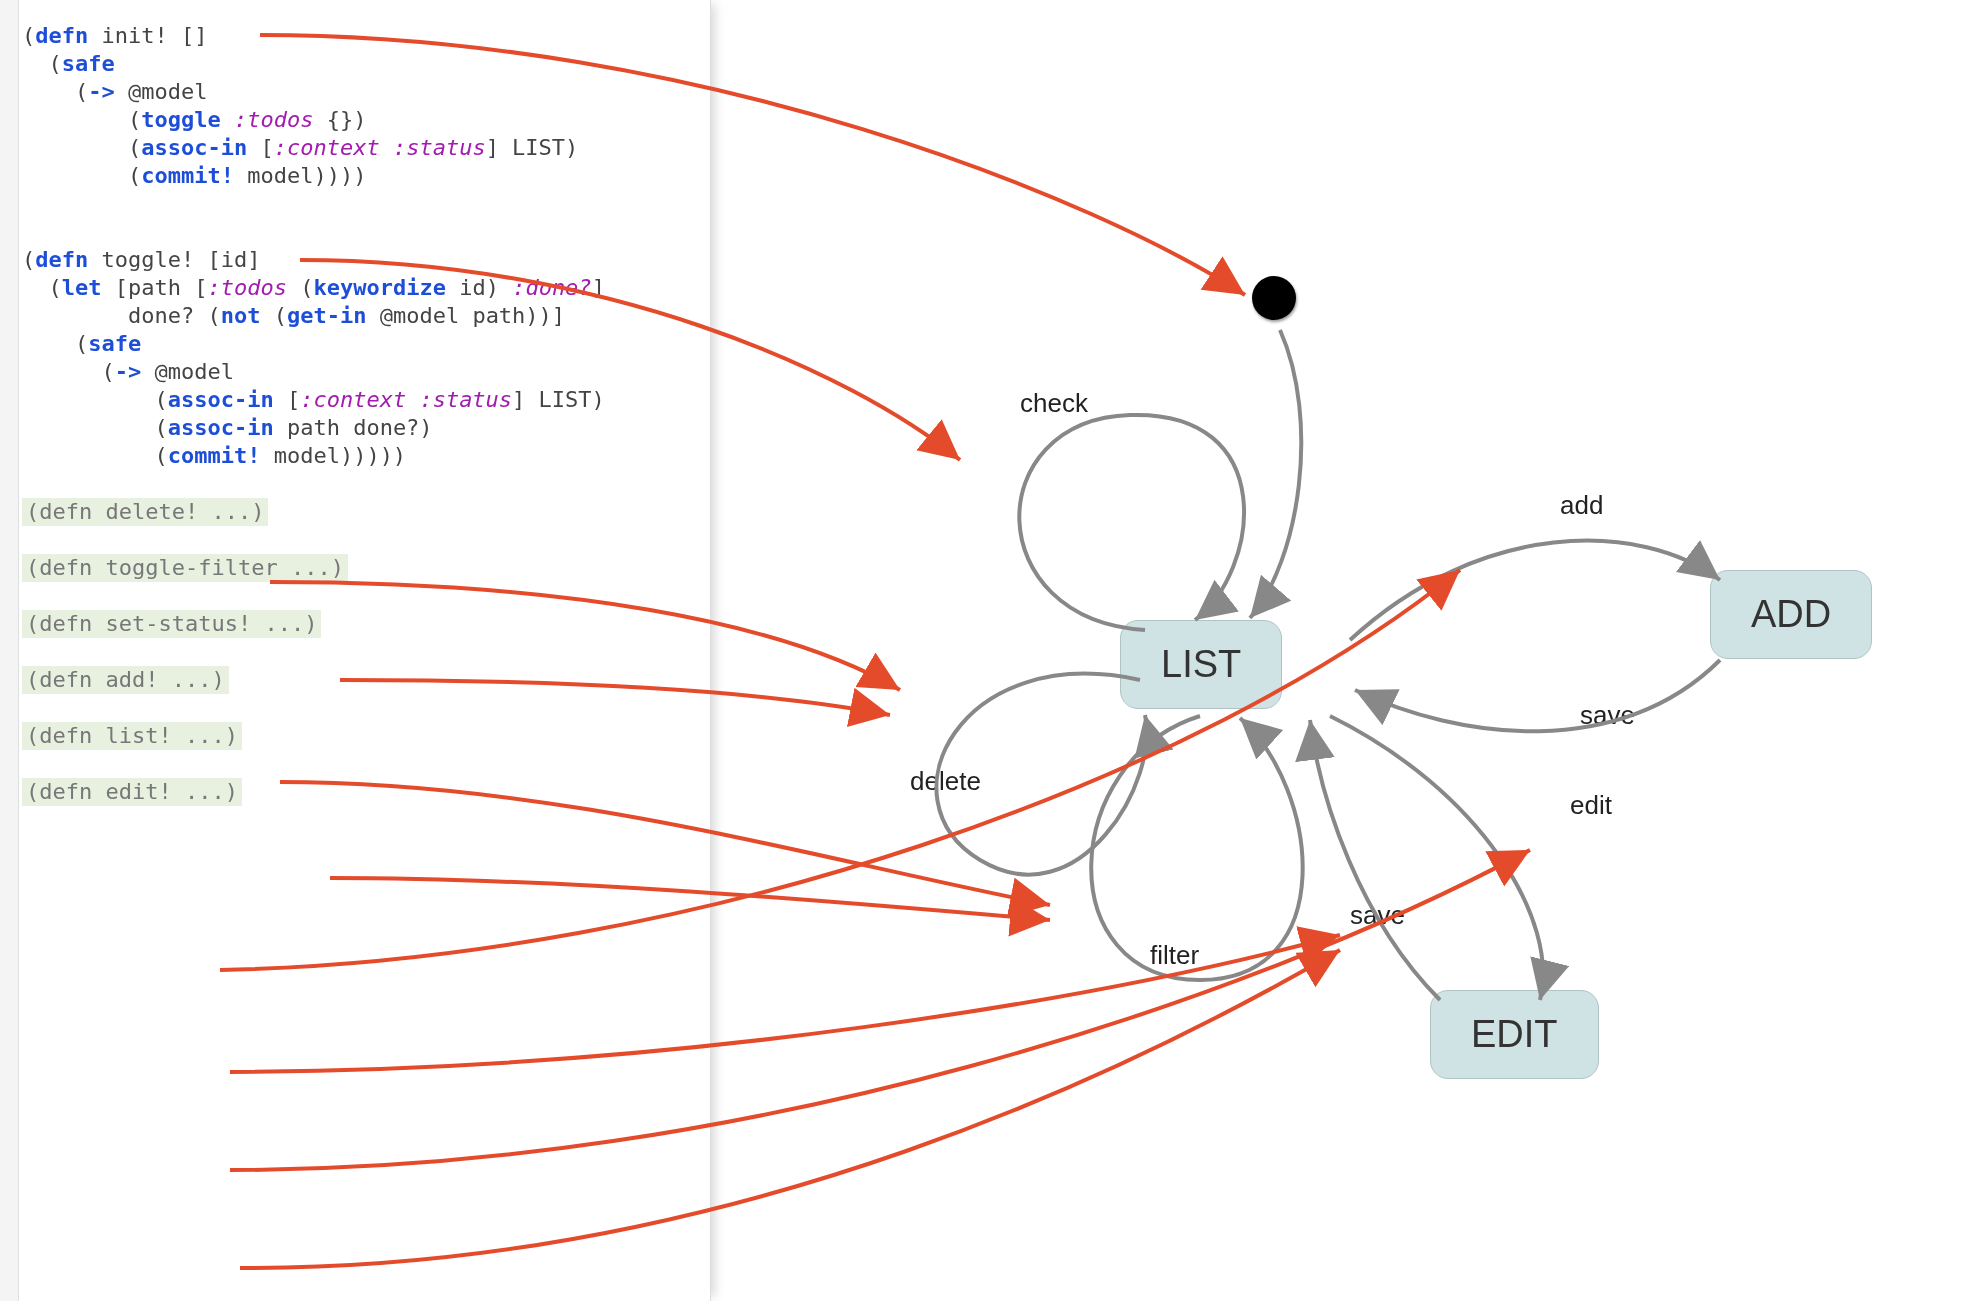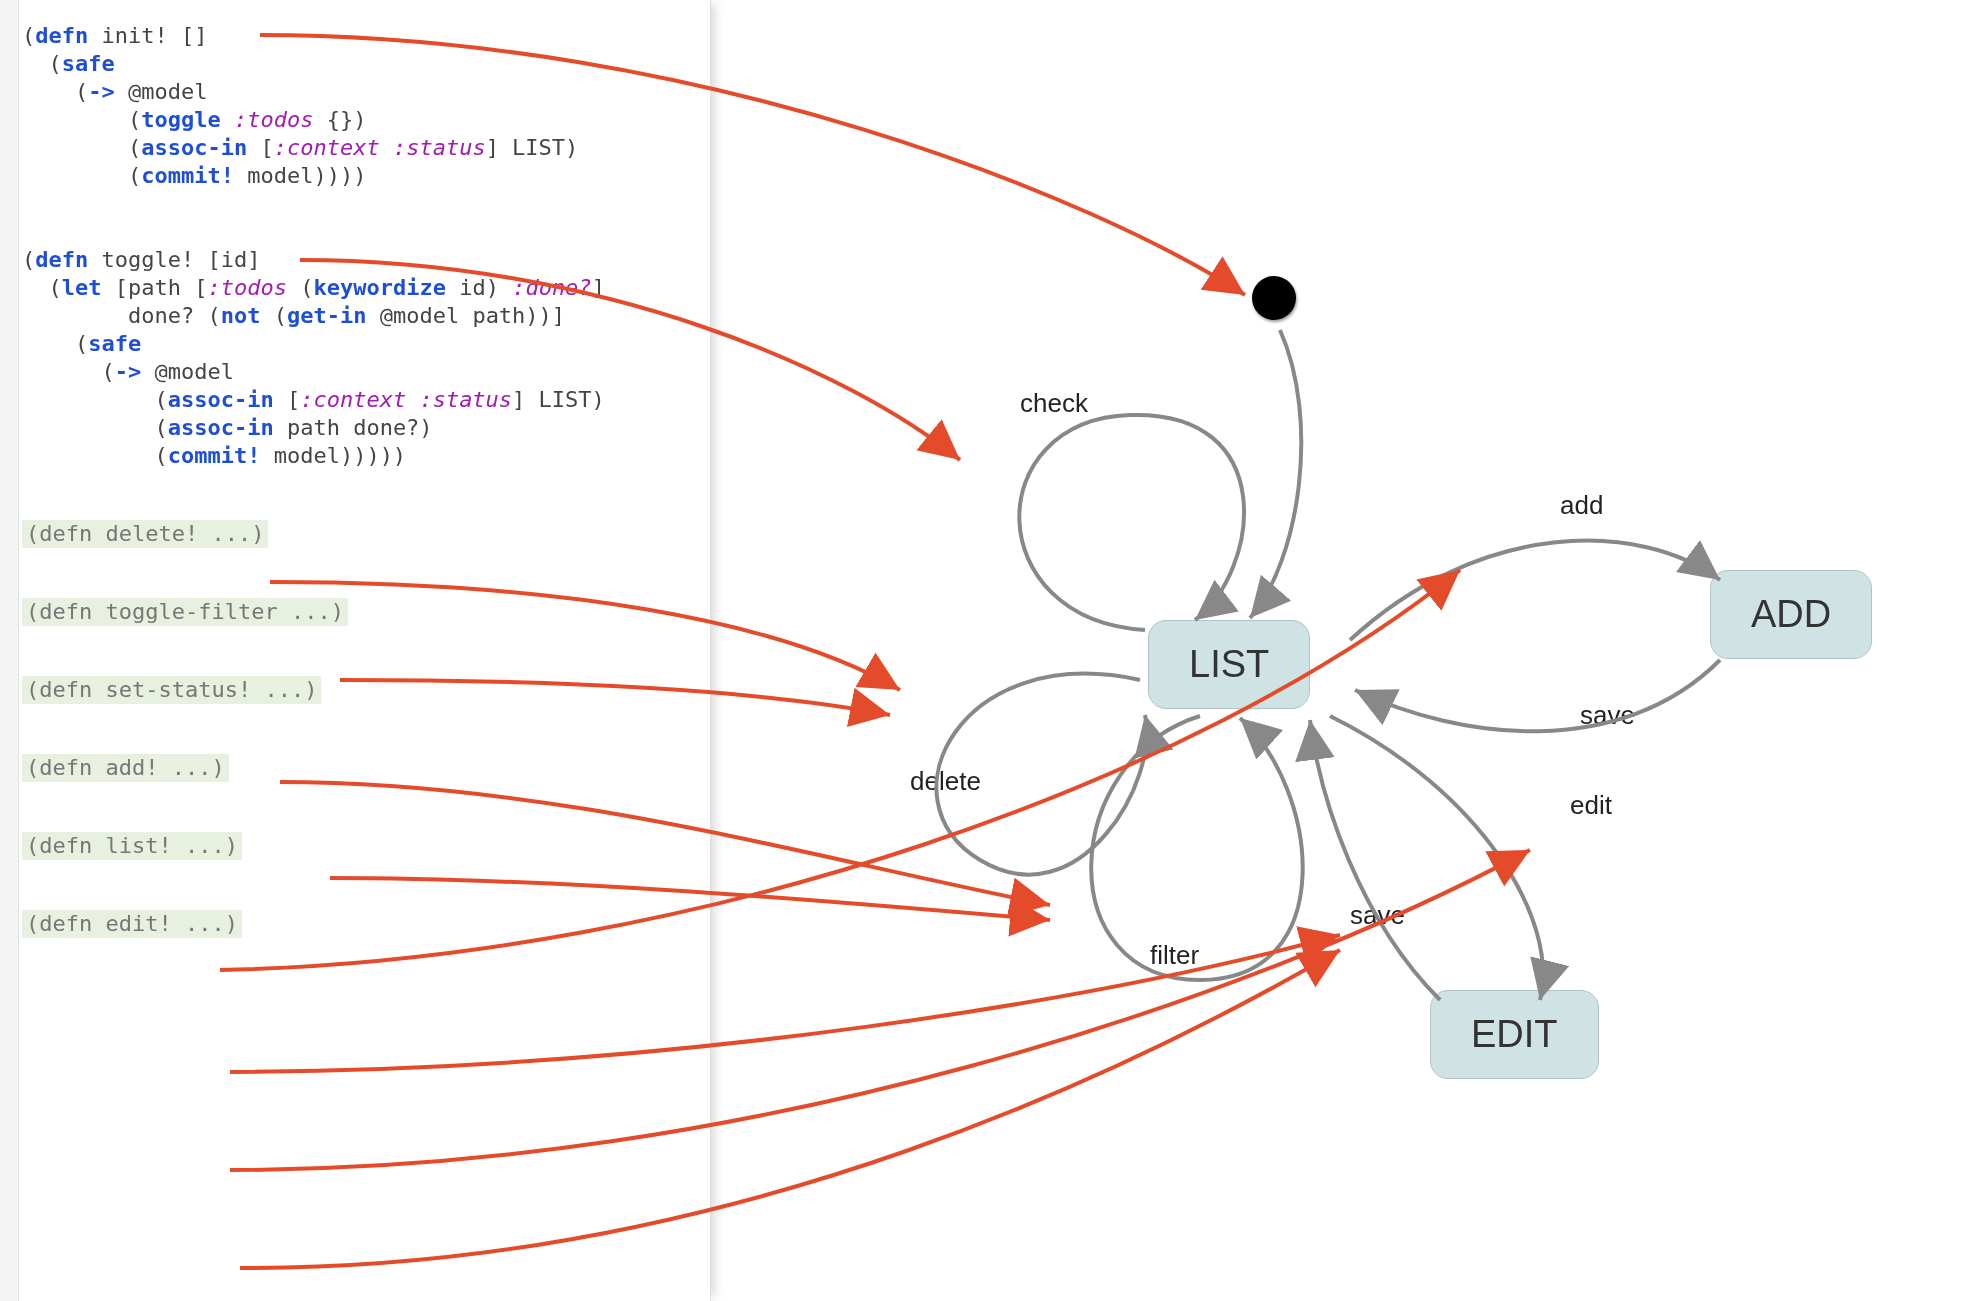--- a/index.html
+++ b/index.html
@@ -8,21 +8,21 @@
   .codepane{position:absolute;left:0;top:0;width:710px;height:1301px;background:#fff;
             border-right:1px solid #ddd;
             box-shadow:8px 0 10px -4px rgba(0,0,0,0.15);}
   .gutter{position:absolute;left:0;top:0;width:18px;height:1301px;background:#f4f4f4;
           border-right:1px solid #e0e0e0;}
   .code{position:absolute;left:22px;top:22px;white-space:pre;line-height:28px;}
   .def{color:#1d4ed8;font-weight:bold;}
   .kw{color:#a21caf;font-style:italic;}
   .folded{display:inline-block;background:#e8f0e0;padding:0 4px;color:#777;}
   .folded.hl{outline:1px solid #6aa06a;}
-  .foldedline{margin-top:22px;}
+  .foldedline{}
   .highlight-row{position:absolute;left:18px;height:28px;width:690px;background:#fff7d0;z-index:-1;}
   .diagram{position:absolute;left:710px;top:0;width:1278px;height:1301px;}
   .state{position:absolute;background:#cfe2e4;border:1px solid #b0c4c6;border-radius:18px;
          display:flex;align-items:center;justify-content:center;
          font-family:-apple-system,Helvetica,Arial,sans-serif;
          font-weight:400;font-size:38px;color:#333;padding:22px 40px;}
   .start{position:absolute;width:44px;height:44px;border-radius:50%;background:#000;
          box-shadow:1px 2px 3px rgba(0,0,0,0.4);}
   .lbl{position:absolute;font-family:-apple-system,Helvetica,Arial,sans-serif;
        font-size:26px;color:#222;}
@@ -62,21 +62,21 @@
 <div class="foldedline"><span class="folded">(defn toggle-filter ...)</span></div>
 <div class="foldedline"><span class="folded">(defn set-status! ...)</span></div>
 <div class="foldedline"><span class="folded">(defn add! ...)</span></div>
 <div class="foldedline"><span class="folded">(defn list! ...)</span></div>
 <div class="foldedline"><span class="folded">(defn edit! ...)</span></div>
 </div>
   </div>
 
   <div class="diagram">
     <div class="start" style="left:542px;top:276px"></div>
-    <div class="state" style="left:438px;top:620px">LIST</div>
+    <div class="state" style="left:410px;top:620px">LIST</div>
     <div class="state" style="left:1000px;top:570px">ADD</div>
     <div class="state" style="left:720px;top:990px">EDIT</div>
 
     <div class="lbl" style="left:310px;top:388px">check</div>
     <div class="lbl" style="left:200px;top:766px">delete</div>
     <div class="lbl" style="left:440px;top:940px">filter</div>
     <div class="lbl" style="left:850px;top:490px">add</div>
     <div class="lbl" style="left:860px;top:790px">edit</div>
     <div class="lbl" style="left:870px;top:700px">save</div>
     <div class="lbl" style="left:640px;top:900px">save</div>

